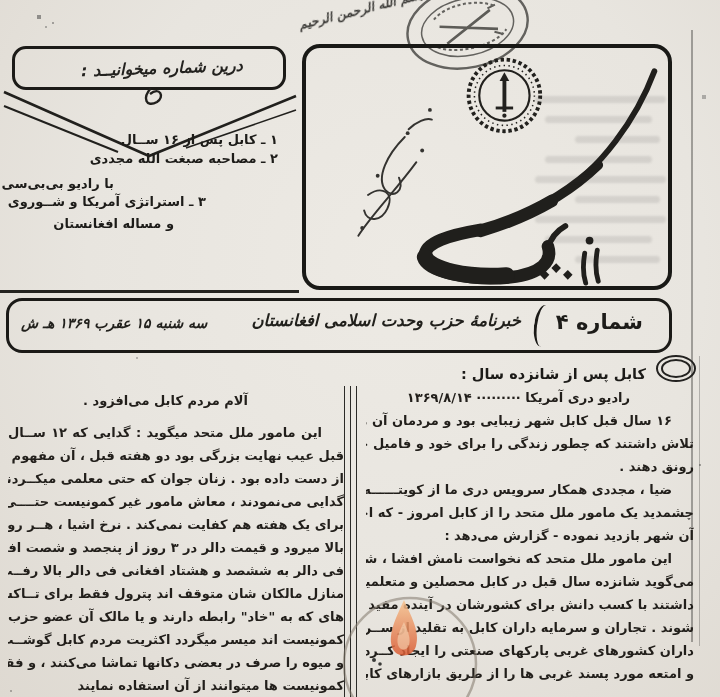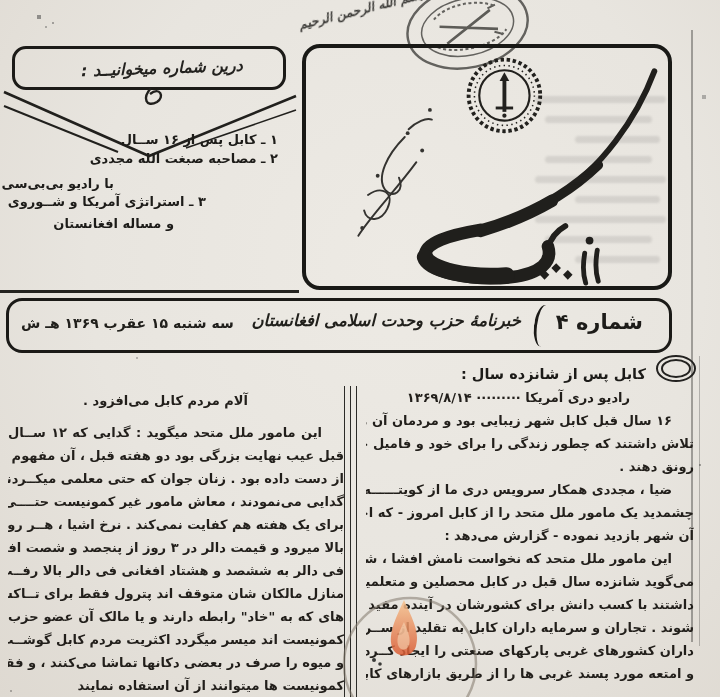--- a/index.html
+++ b/index.html
@@ -34,21 +34,21 @@
   .g{height:7px;border-radius:4px;background:rgba(50,48,44,.11);margin-bottom:13px;filter:blur(1.2px);}
   .g:nth-child(2n){width:78%;margin-right:10%;}
   .g:nth-child(2n+1){width:95%;}
   .g:nth-child(3n){width:62%;margin-right:4%;}
   
   .issue-band{left:6px;top:298px;width:666px;height:55px;border:3px solid #1b1a17;border-radius:16px;box-sizing:border-box;}
   .issue-label{position:absolute;right:26px;top:9px;font-size:21px;font-weight:700;letter-spacing:1px;color:#1d1c19;white-space:nowrap;}
   .band-sep{position:absolute;right:116px;top:4px;width:16px;height:42px;border-left:3px solid #1b1a17;
     border-radius:50% 0 0 50% / 50% 0 0 50%;transform:rotate(7deg);}
   .band-newsletter{position:absolute;right:148px;top:10px;font-size:16.5px;font-weight:700;font-style:italic;color:#21201c;white-space:nowrap;}
-  .band-date{position:absolute;left:12px;top:14px;font-size:14px;font-weight:700;color:#21201c;white-space:nowrap;}
+  .band-date{position:absolute;left:12px;top:14px;font-size:14px;font-weight:700;font-style:italic;color:#21201c;white-space:nowrap;}
   
   .mline1{left:691px;top:30px;width:1.5px;height:612px;background:rgba(40,40,38,.38);}
   .mline2{left:699px;top:356px;width:1px;height:290px;background:rgba(40,40,38,.28);}
   .col-divider{left:344px;top:386px;width:14px;height:311px;
     background:repeating-linear-gradient(90deg,#2b2a27 0 1.5px,transparent 1.5px 6px);}
   
   .heading-row{left:366px;top:355px;width:330px;height:27px;display:flex;align-items:flex-end;gap:10px;direction:rtl;}
   .ring-icon{width:40px;height:27px;border:2.5px solid #232220;border-radius:50%;box-sizing:border-box;
     display:flex;align-items:center;justify-content:center;flex:none;}
   .ring-icon span{display:block;width:26px;height:15px;border:2px solid #232220;border-radius:50%;}

